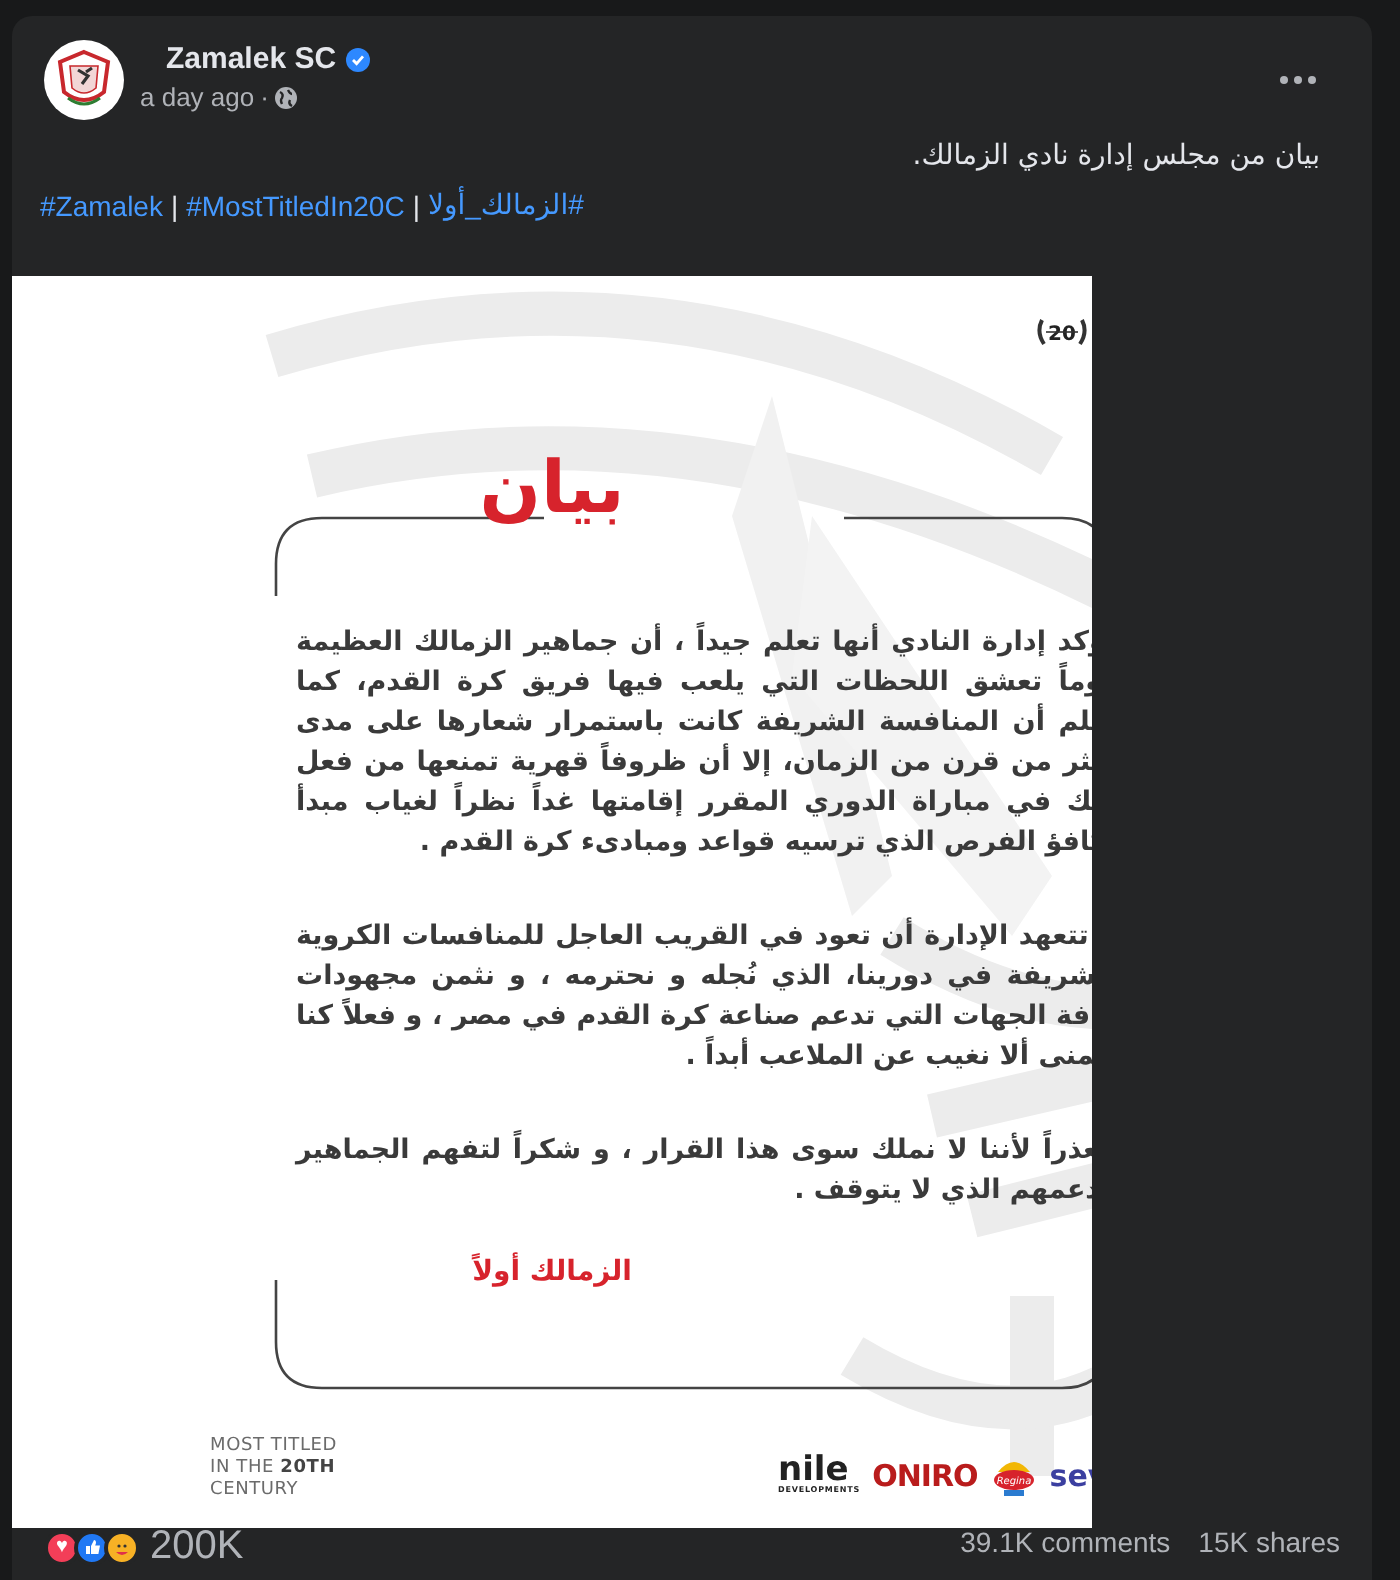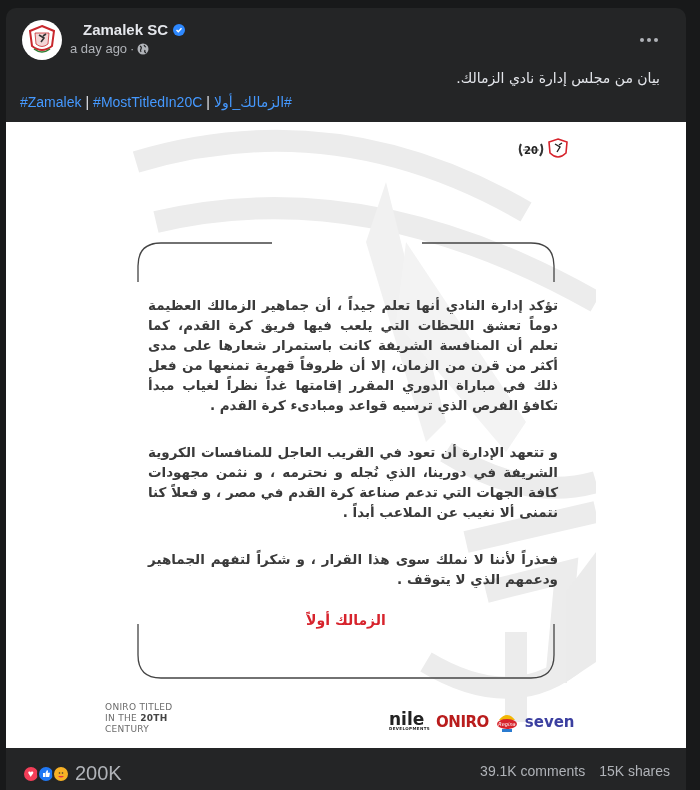--- a/index.html
+++ b/index.html
@@ -38,21 +38,21 @@
     font-size: 14px; color: #e4e6eb; direction: rtl;
   }
   .hashtags {
     position: absolute; left: 14px; top: 86px; font-size: 14px; color: #4599ff;
     display: flex; gap: 4px; align-items: center; text-align: center;
   }
   .hashtags a { color: #4599ff; text-decoration: none; }
   .hashtags .sep { color: #e4e6eb; }
 
   .image {
-    position: absolute; left: 0; top: 114px; width: 680px; height: 626px;
+    position: absolute; left: 0; top: 130px; width: 540px; height: 626px;
     background: #fff; overflow: hidden;
   }
   .watermark { position: absolute; left: 0; top: 0; width: 590px; height: 626px; }
   .badges { position: absolute; left: 512px; top: 16px; display: flex; gap: 4px; align-items: center; }
   .frame {
     position: absolute; left: 131px; top: 120px; width: 418px; height: 437px;
   }
   .statement-title {
     position: absolute; left: 0; right: 0; top: 86px; text-align: center;
     font-family: "DejaVu Sans", sans-serif; font-weight: bold; font-size: 36px;
@@ -171,29 +171,30 @@
         <path d="M7 6 L12 9 L9 14 M11 7 L14 5" stroke="#222" stroke-width="1.4" fill="none"></path>
       </svg>
     </div>
 
     <svg class="frame" viewBox="0 0 418 437" preserveAspectRatio="none">
       <path d="M135 1 L24 1 Q1 1 1 24 L1 40" stroke="#444" stroke-width="1.3" fill="none"></path>
       <path d="M285 1 L394 1 Q417 1 417 24 L417 40" stroke="#444" stroke-width="1.3" fill="none"></path>
       <path d="M1 382 L1 413 Q1 436 24 436 L394 436 Q417 436 417 413 L417 382" stroke="#444" stroke-width="1.3" fill="none"></path>
     </svg>
 
+    <div class="statement-title">بيان</div>
 
     <div class="body-text p1">تؤكد إدارة النادي أنها تعلم جيداً ، أن جماهير الزمالك العظيمة دوماً تعشق اللحظات التي يلعب فيها فريق كرة القدم، كما تعلم أن المنافسة الشريفة كانت باستمرار شعارها على مدى أكثر من قرن من الزمان، إلا أن ظروفاً قهرية تمنعها من فعل ذلك في مباراة الدوري المقرر إقامتها غداً نظراً لغياب مبدأ تكافؤ الفرص الذي ترسيه قواعد ومبادىء كرة القدم .</div>
     <div class="body-text p2">و تتعهد الإدارة أن تعود في القريب العاجل للمنافسات الكروية الشريفة في دورينا، الذي نُجله و نحترمه ، و نثمن مجهودات كافة الجهات التي تدعم صناعة كرة القدم في مصر ، و فعلاً كنا نتمنى ألا نغيب عن الملاعب أبداً .</div>
     <div class="body-text p3">فعذراً لأننا لا نملك سوى هذا القرار ، و شكراً لتفهم الجماهير ودعمهم الذي لا يتوقف .</div>
 
     <div class="signoff">الزمالك أولاً</div>
 
     <div class="slogan">
-      <div>ONIRO TITLED</div>
+      <div>MOST TITLED</div>
       <div><span>IN THE </span><b>20TH</b></div>
       <div>CENTURY</div>
     </div>
 
     <div class="sponsors">
       <div class="sp-nile">
         <span>nile</span>
         <small>DEVELOPMENTS</small>
       </div>
       <div class="sp-oniro">ONIRO</div>

